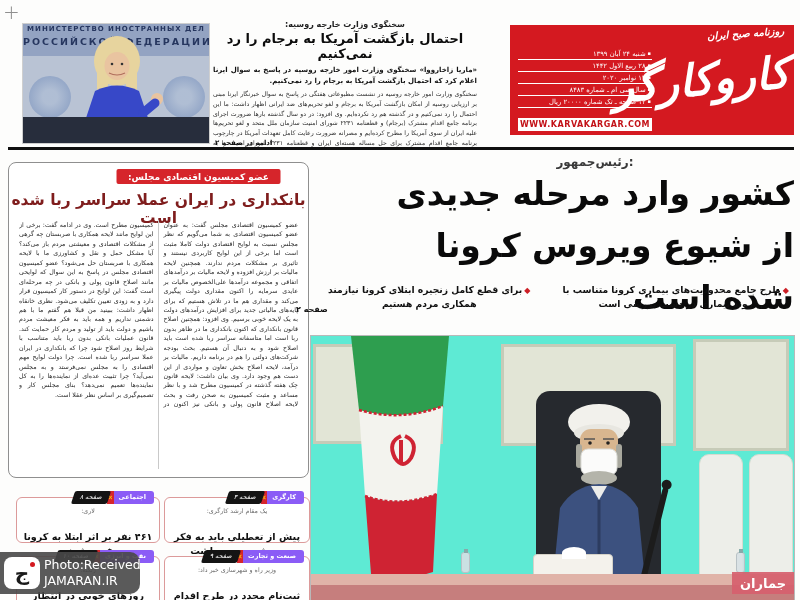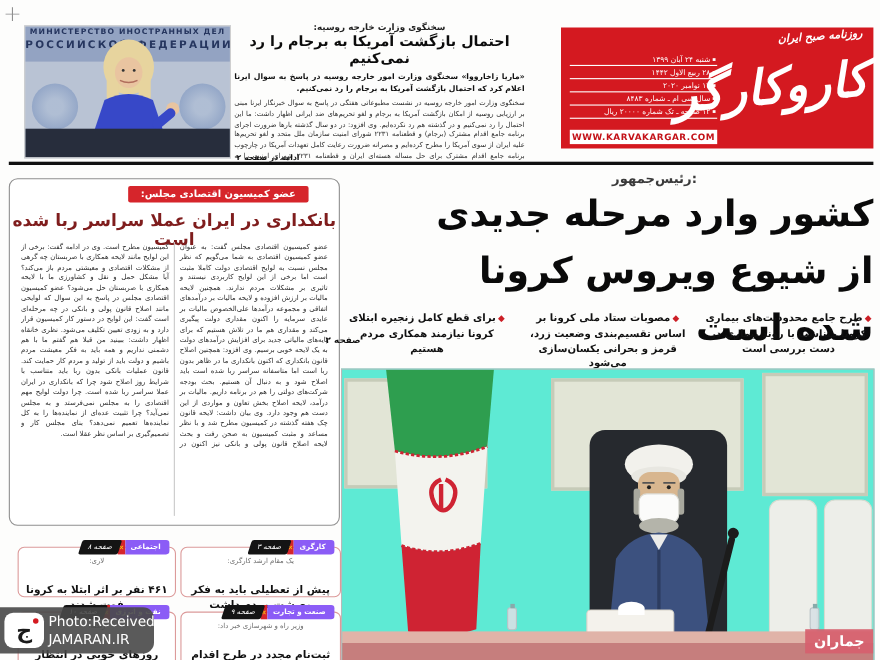--- a/index.html
+++ b/index.html
@@ -202,21 +202,20 @@
     <div class="sb-headline">ثبت‌نام مجدد در طرح اقدام ملی مسکن</div>
   </div>
 
   <div id="ms-kicker" class="abs">رئیس‌جمهور:</div>
   <div id="ms-headline" class="abs">
     <div>کشور وارد مرحله جدیدی</div>
     <div>از شیوع ویروس کرونا شده است</div>
   </div>
   <div id="ms-bullets" class="abs">
     <div class="mbullet"><span class="diamond">◆</span><span>طرح جامع محدودیت‌های بیماری کرونا متناسب با روند بیماری در دست بررسی است</span></div>
-    <div class="mbullet"><span class="diamond">◆</span><span>مصوبات ستاد ملی کرونا بر اساس تقسیم‌بندی وضعیت زرد، قرمز و بحرانی یکسان‌سازی می‌شود</span></div>
     <div class="mbullet"><span class="diamond">◆</span><span>برای قطع کامل زنجیره ابتلای کرونا نیازمند همکاری مردم هستیم</span></div>
   </div>
   <div id="ms-pageref" class="abs">صفحه ۲</div>
 
   <div id="main-photo" class="abs">
     <div id="panel3" class="panel"></div>
     <div id="panel1" class="panel"></div>
     <div id="panel2" class="panel"></div>
     <svg id="flag" viewBox="0 0 150 244">
       <path d="M30,0 L128,0 L122,70 Q80,86 38,74 Z" fill="#2e9e4f"></path>

